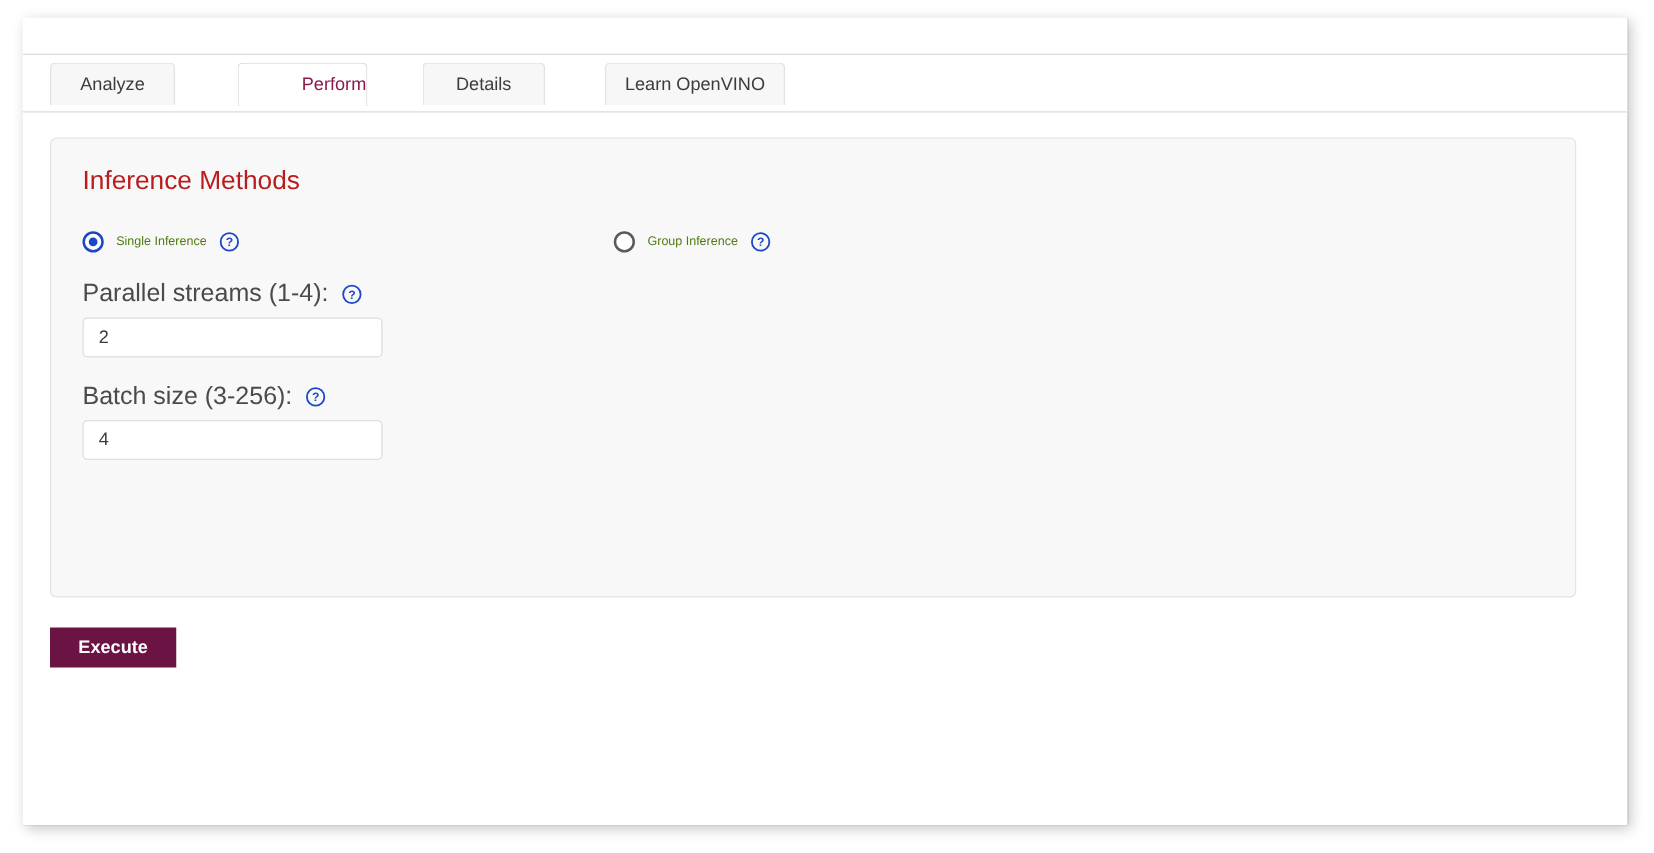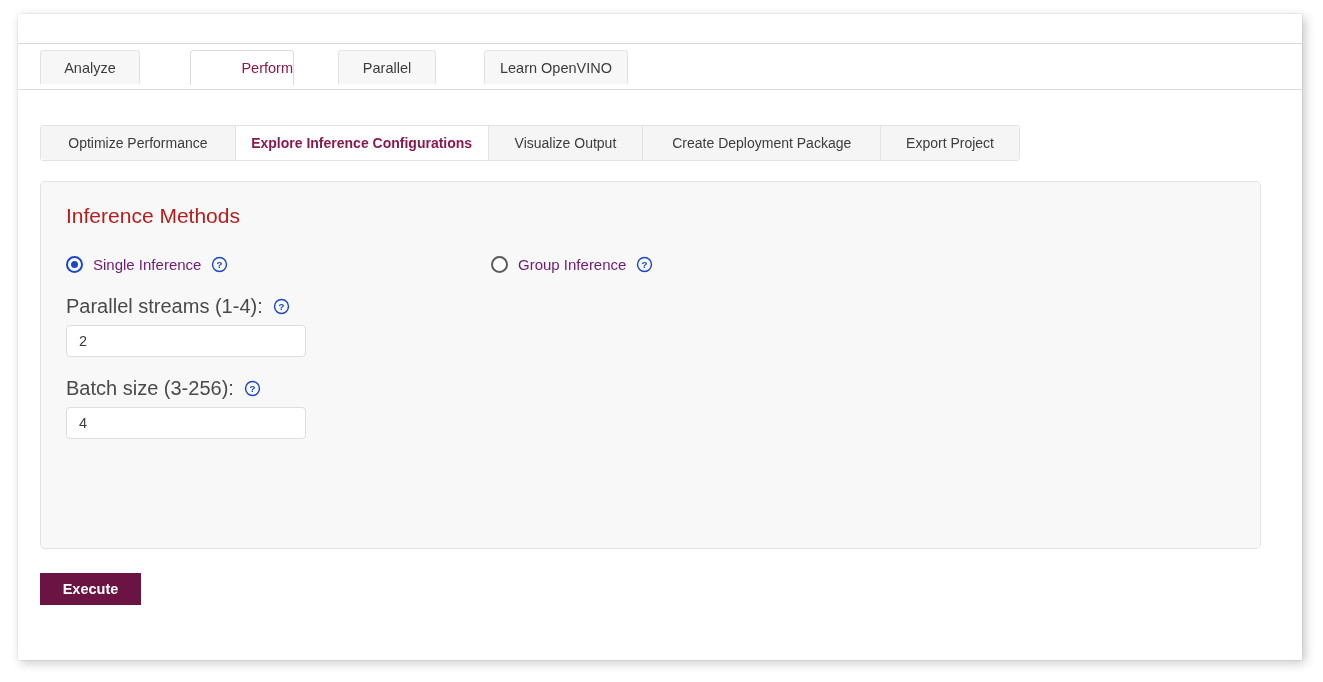--- a/index.html
+++ b/index.html
@@ -146,22 +146,22 @@
     left: 3px; top: 3px;
     width: 7px; height: 7px;
     border-radius: 50%;
     background: #1a47c9;
   }
   .radio-circle.off {
     border: 2px solid #5a5a5a;
     background: #ffffff;
   }
   .radio-label {
-    font-size: 15px;
-    color: #701a75;
+    font-size: 10px;
+    color: #4d7c0f;
     margin-left: 10px;
     white-space: nowrap;
   }
 
   
   .help-icon {
     width: 17px;
     height: 17px;
     margin-left: 10px;
     flex: 0 0 auto;
@@ -223,45 +223,28 @@
 
   
   <div class="primary-tabbar">
     <div class="primary-tab" style="left:22px;width:100px;">
       <span>Analyze</span>
     </div>
     <div class="primary-tab active" style="left:172px;width:104px;text-align:right;">
       <span>Perform</span>
     </div>
     <div class="primary-tab" style="left:320px;width:98px;">
-      <span>Parallel</span>
+      <span>Details</span>
     </div>
     <div class="primary-tab" style="left:466px;width:144px;">
       <span>Learn OpenVINO</span>
     </div>
   </div>
 
   
-  <div class="secondary-tabbar">
-    <div class="secondary-tab" style="width:195px;">
-      <span>Optimize Performance</span>
-    </div>
-    <div class="secondary-tab active" style="width:253px;">
-      <span>Explore Inference Configurations</span>
-    </div>
-    <div class="secondary-tab" style="width:155px;">
-      <span>Visualize Output</span>
-    </div>
-    <div class="secondary-tab" style="width:238px;">
-      <span>Create Deployment Package</span>
-    </div>
-    <div class="secondary-tab" style="width:138px;">
-      <span>Export Project</span>
-    </div>
-  </div>
 
   
   <div class="panel">
 
     <h2 class="panel-title">Inference Methods</h2>
 
     <div class="radio-row">
 
       <div class="radio-option first">
         <span class="radio-circle on"></span>

